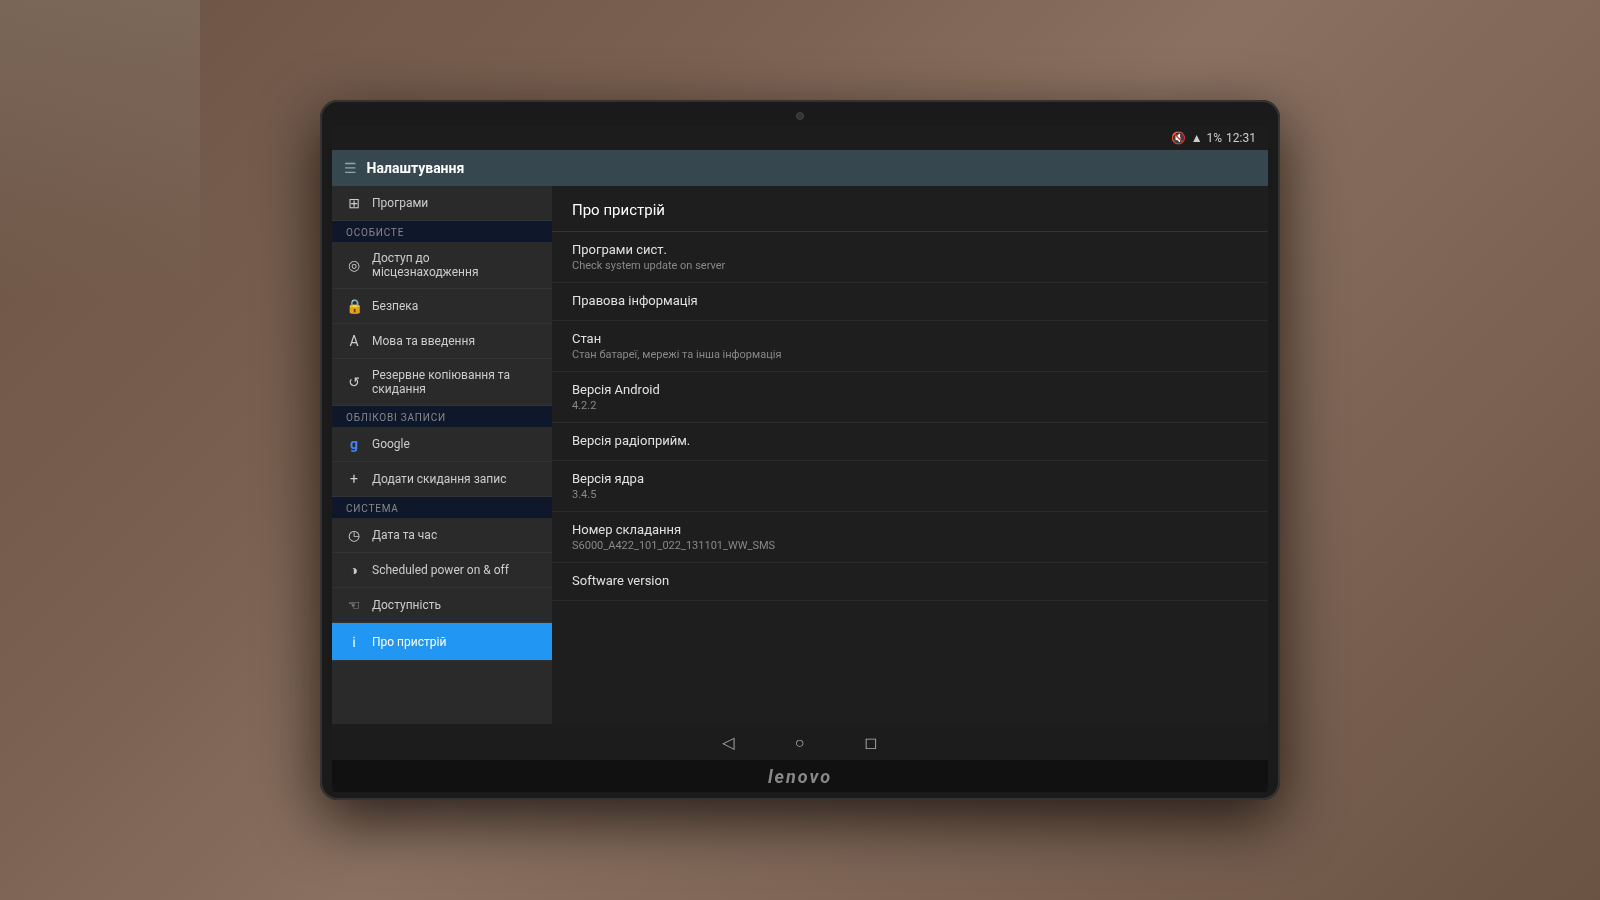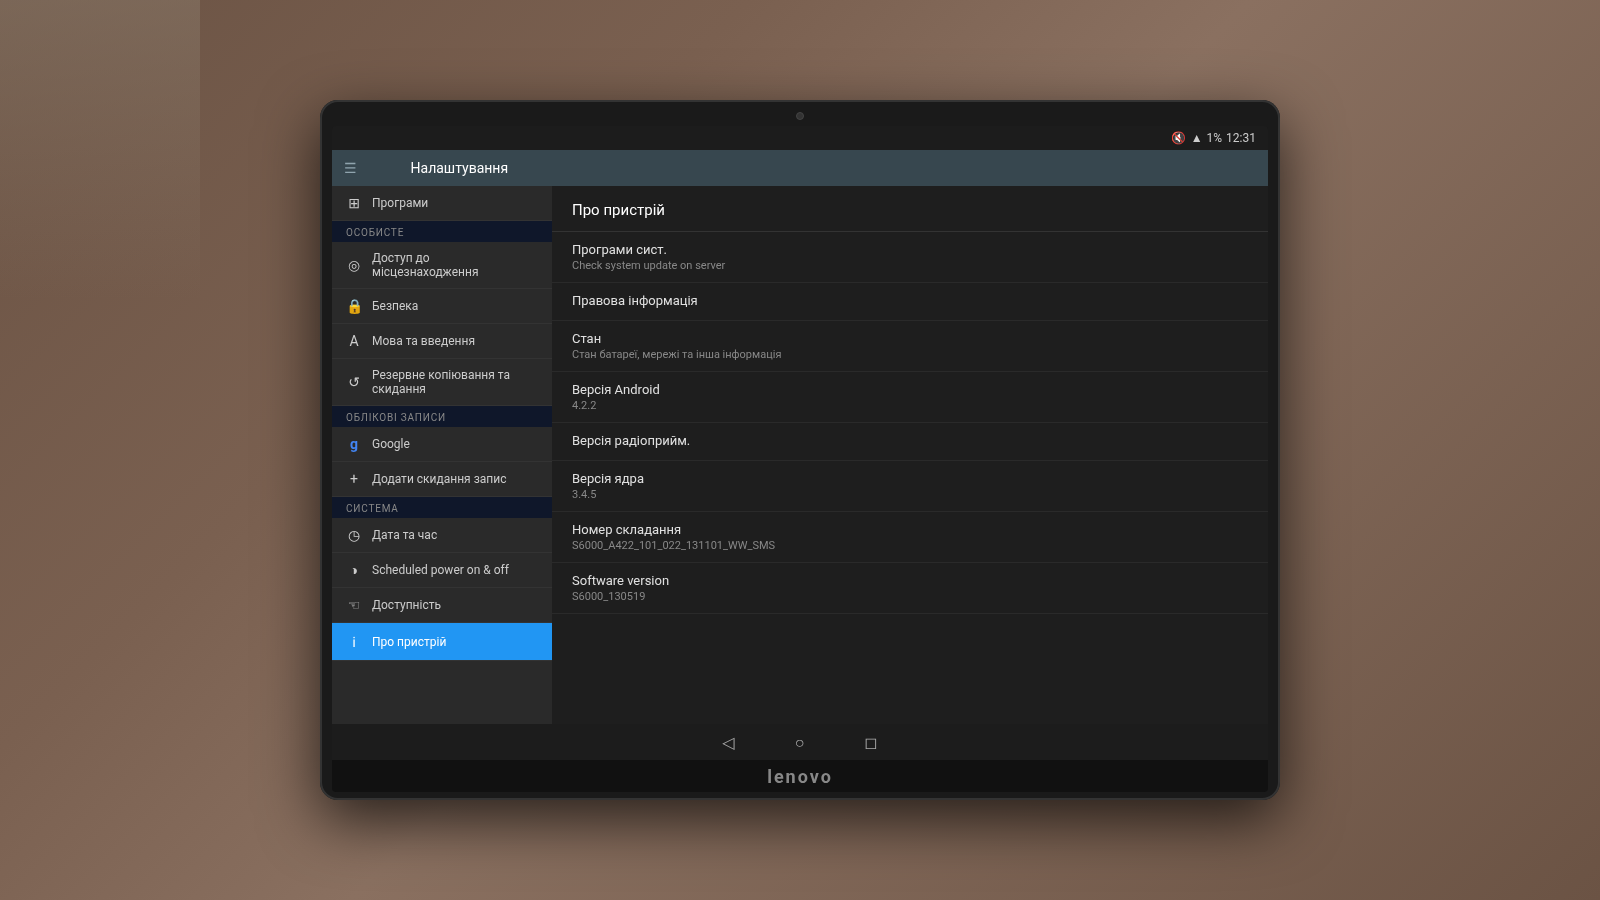--- a/index.html
+++ b/index.html
@@ -97,22 +97,21 @@
     }
 
     .header-icon {
       color: #90a4ae;
       font-size: 14px;
     }
 
     .header-title {
       color: #ffffff;
       font-size: 14px;
-      font-weight: 400;
-      margin-left: 44px;
+      font-weight: 700;
     }
 
     .settings-body {
       flex: 1;
       display: flex;
       overflow: hidden;
     }
 
     .sidebar {
       width: 220px;
@@ -212,20 +211,21 @@
       height: 32px;
       display: flex;
       align-items: center;
       justify-content: center;
       background: #111;
     }
 
     .lenovo-logo {
       color: #888;
       font-size: 18px;
+      font-style: italic;
       font-weight: bold;
       letter-spacing: 2px;
     }
   </style>
 </head>
 <body>
 
 <div class="desk-bg">
 
   <div style="position:absolute;top:0;left:0;width:200px;height:300px;background:linear-gradient(180deg,#8a7a6a,transparent);opacity:0.5;"></div>
@@ -352,21 +352,20 @@
               <div class="info-subtitle">3.4.5</div>
             </div>
 
             <div class="info-item">
               <div class="info-title">Номер складання</div>
               <div class="info-subtitle">S6000_A422_101_022_131101_WW_SMS</div>
             </div>
 
             <div class="info-item">
               <div class="info-title">Software version</div>
-              <div class="info-subtitle">S6000_130519</div>
             </div>
 
           </div>
         </div>
       </div>
 
       <div class="nav-bar">
         <span class="nav-btn">◁</span>
         <span class="nav-btn">○</span>
         <span class="nav-btn">◻</span>

